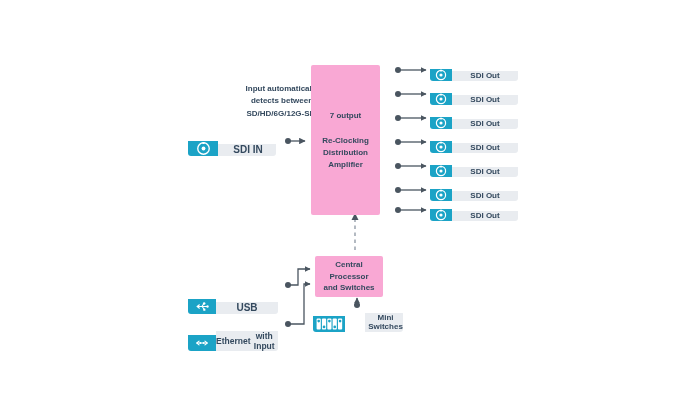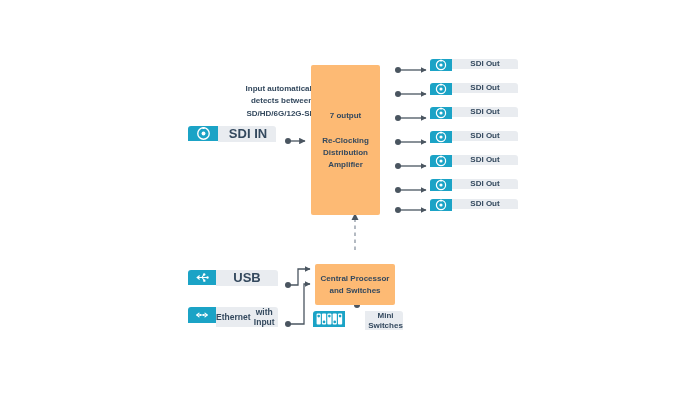--- a/index.html
+++ b/index.html
@@ -26,21 +26,21 @@
     left: 0; top: 0;
     width: 700px;
     height: 400px;
     pointer-events: none;
   }
 
   
   .port {
     position: absolute;
     display: flex;
-    align-items: flex-start;
+    align-items: flex-end;
     border-radius: 3px;
     overflow: hidden;
     box-sizing: border-box;
   }
   .port .icon-box {
     background: #1ba3c6;
     display: flex;
     align-items: center;
     justify-content: center;
     flex: 0 0 auto;
@@ -53,38 +53,38 @@
     flex: 1 1 auto;
     text-align: center;
     line-height: 1.2;
     color: #34495e;
   }
 
   
   #sdi-in {
     left: 188px; top: 126px;
     width: 88px; height: 30px;
-    font-size: 13px; font-weight: bold;
+    font-size: 10px; font-weight: bold;
   }
   #sdi-in .icon-box { width: 30px; }
   #sdi-in .label-box { padding-left: 2px; }
 
   
   .sdi-out {
     width: 88px; height: 22px;
     left: 430px;
     font-size: 8px; font-weight: bold;
   }
   .sdi-out .icon-box { width: 22px; }
 
   
   #usb-port {
     left: 188px; top: 270px;
     width: 90px; height: 44px;
-    font-size: 13px; font-weight: bold;
+    font-size: 10px; font-weight: bold;
   }
   #usb-port .icon-box { width: 28px; }
 
   #eth-port {
     left: 188px; top: 307px;
     width: 90px; height: 44px;
     font-size: 8.5px; font-weight: bold;
   }
   #eth-port .icon-box { width: 28px; }
 
@@ -93,40 +93,40 @@
     left: 313px; top: 311px;
     width: 90px; height: 21px;
     font-size: 8px; font-weight: bold; gap: 20px;
   }
   #mini-switches .icon-box { width: 32px; }
   #mini-switches .label-box { padding-left: 3px; }
 
   
   .proc-box {
     position: absolute;
-    background: #fdba74;
+    background: #f9a8d4;
     border-radius: 2px;
     display: flex;
     flex-direction: column;
     align-items: center;
     justify-content: center;
     text-align: center;
     color: #34495e;
     box-sizing: border-box;
   }
   #amplifier-box {
     left: 311px; top: 65px;
     width: 69px; height: 150px;
     font-size: 8px; font-weight: bold;
     line-height: 1.45;
   }
   #amplifier-box .amp-top { margin-bottom: 14px; }
   #cpu-box {
-    left: 315px; top: 264px;
-    width: 80px; height: 41px;
+    left: 315px; top: 256px;
+    width: 68px; height: 41px;
     font-size: 8px; font-weight: bold;
     line-height: 1.45;
     padding: 2px 3px;
   }
 
   
   #input-note {
     position: absolute;
     left: 208px; top: 83px;
     width: 148px;

